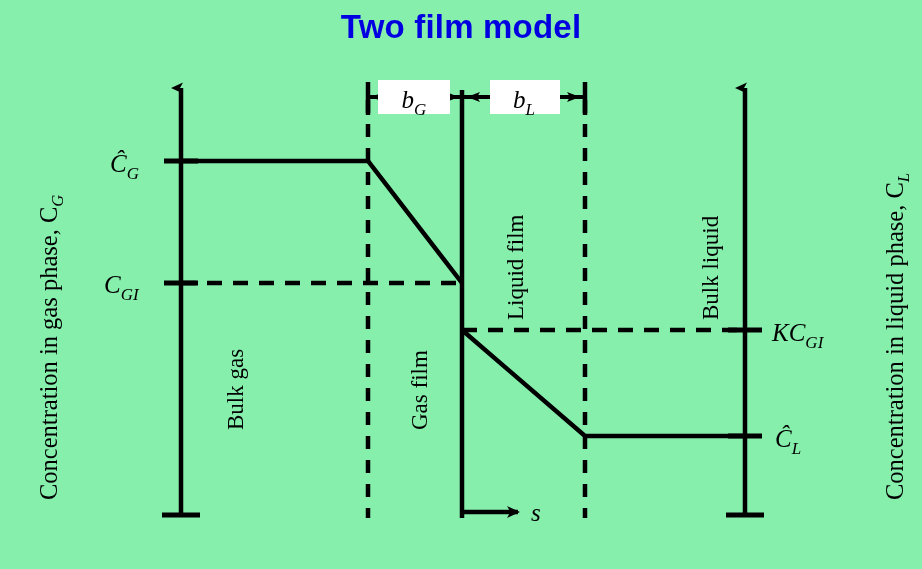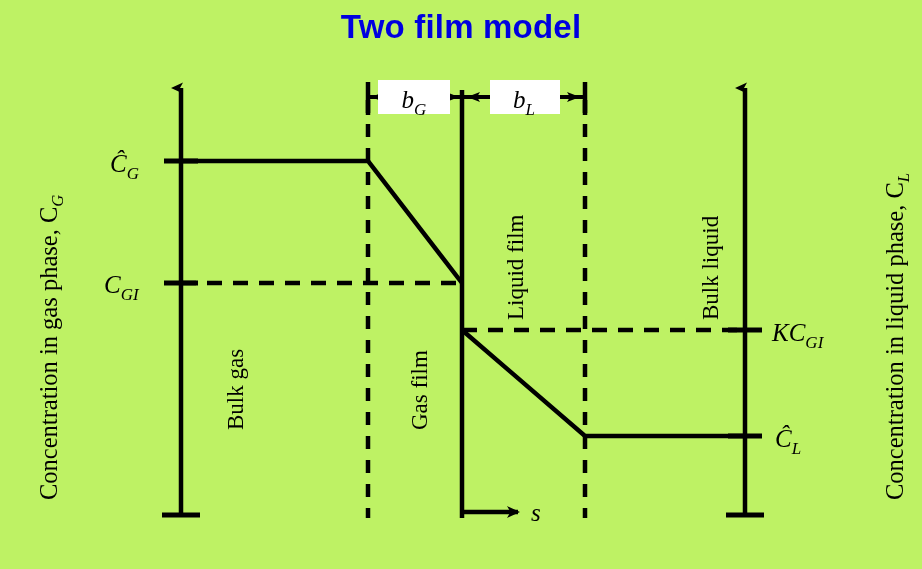--- a/index.html
+++ b/index.html
@@ -12,21 +12,21 @@
     width: 922px;
     height: 569px;
     font-family: "Liberation Serif", "DejaVu Serif", serif;
     overflow: hidden;
     position: relative;
   }
   #slide {
     position: relative;
     width: 922px;
     height: 569px;
-    background: #bef264;
+    background: #86efac;
   }
   #title {
     position: absolute;
     left: 0;
     top: 8px;
     width: 922px;
     text-align: center;
     font-family: "Liberation Sans", "DejaVu Sans", sans-serif;
     font-weight: bold;
     font-size: 33px;

